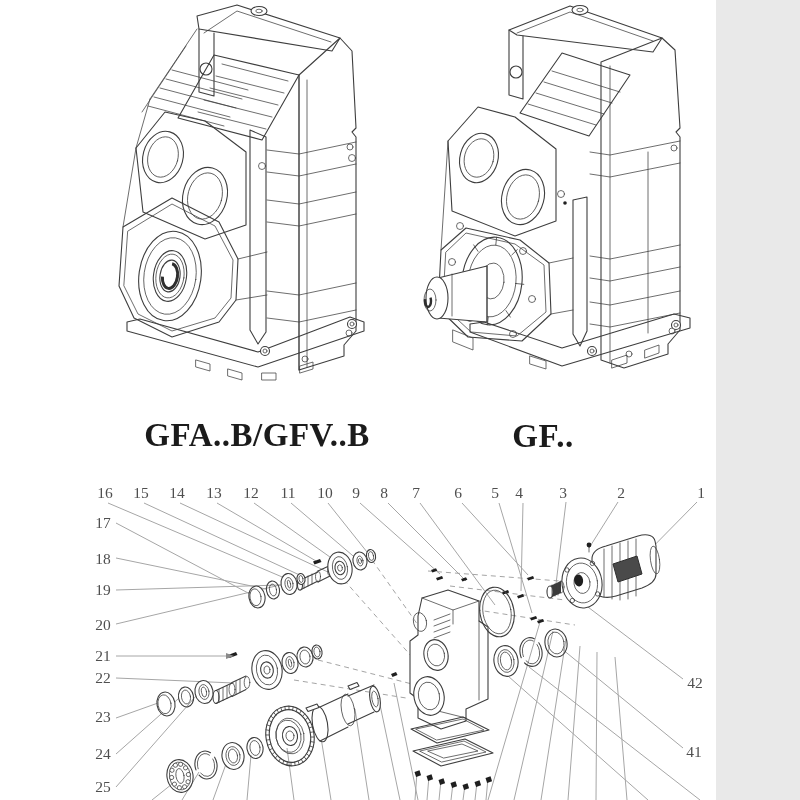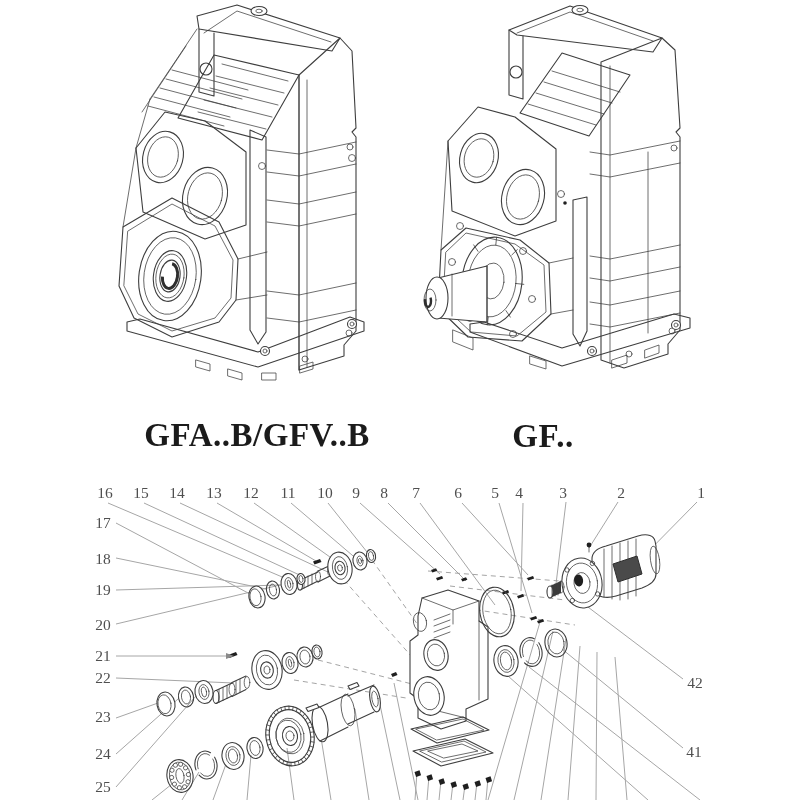--- a/index.html
+++ b/index.html
@@ -1,20 +1,20 @@
 <!DOCTYPE html>
 <html style="--line: #3e3e3e; --leader: #a6a6a6; --dark: #1f1f1f; --callout: #4f4f4f; --label: #1b1b1b;"><head>
 <meta charset="utf-8">
 <style>
   :root{
     --bg:#ffffff; --line:#3e3e3e; --leader:#a6a6a6; --dark:#1f1f1f;
     --callout:#4f4f4f; --label:#1b1b1b;
   }
   html,body{margin:0;padding:0;background:#e9e9e9;}
-  .page{width:800px;height:800px;background:var(--bg);position:relative;overflow:hidden;
+  .page{width:716px;height:800px;background:var(--bg);position:relative;overflow:hidden;
         font-family:"Liberation Serif",serif;}
   svg{position:absolute;left:0;top:0;}
   .ln{stroke:var(--line);stroke-width:1.1;fill:none;stroke-linejoin:round;stroke-linecap:round;}
   .lnf{stroke:var(--line);stroke-width:1.1;fill:#ffffff;stroke-linejoin:round;}
   .thin{stroke-width:0.75;}
   .leader{stroke:var(--leader);stroke-width:1;fill:none;}
   .dash{stroke:#9a9a9a;stroke-width:0.9;stroke-dasharray:5 4;fill:none;}
   .dk{fill:var(--dark);stroke:none;}
   .callout{font:15.5px "Liberation Serif",serif;fill:var(--callout);text-anchor:middle;}
   .model{font:bold 33px "Liberation Serif",serif;fill:var(--label);text-anchor:middle;letter-spacing:0.5px;}

